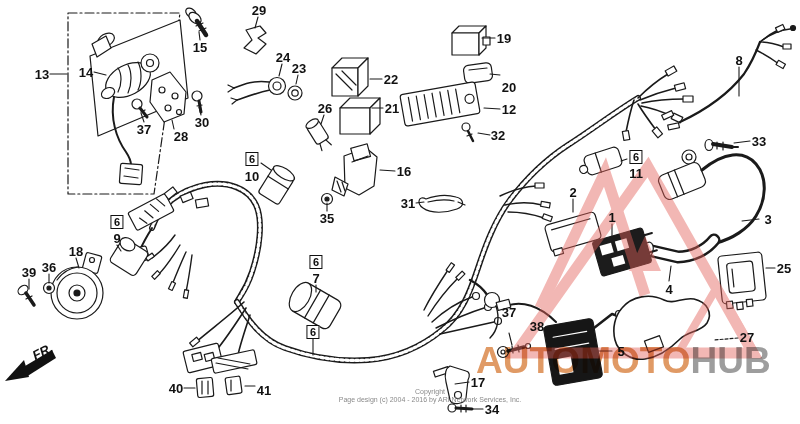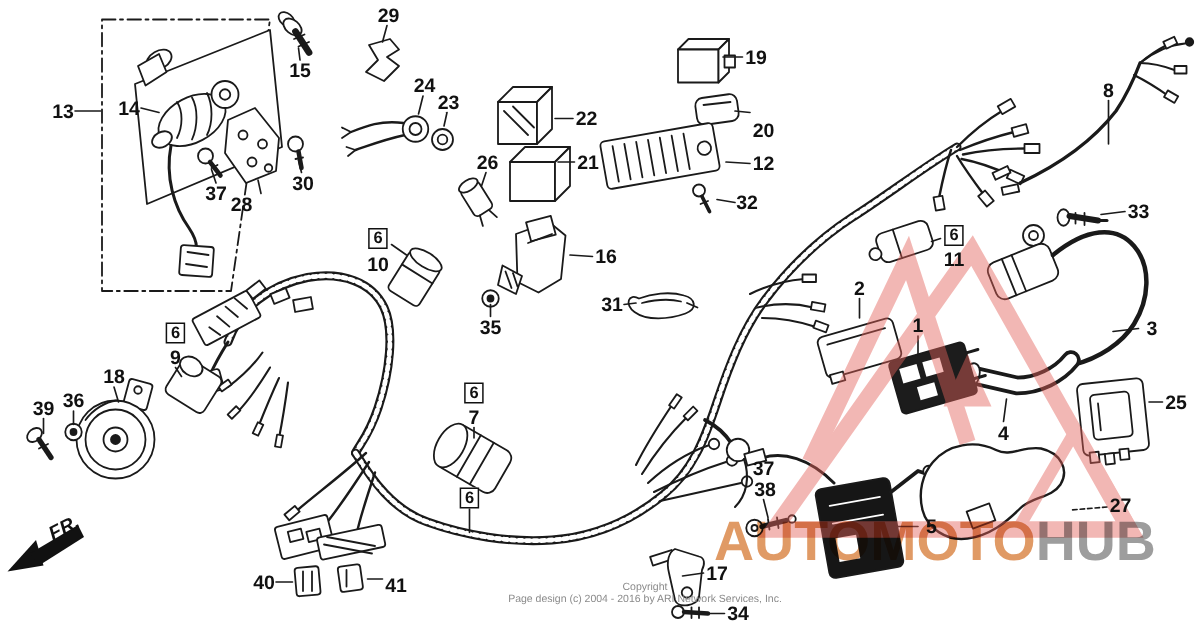--- a/index.html
+++ b/index.html
@@ -490,32 +490,32 @@
       <span class="plabel" style="left: 76px; top: 251px;">18</span>
       <span class="plabel" style="left: 504px; top: 38px;">19</span>
       <span class="plabel" style="left: 509px; top: 75px; margin-top: 12px;">20</span>
       <span class="plabel" style="left: 392px; top: 108px;">21</span>
       <span class="plabel" style="left: 391px; top: 79px;">22</span>
       <span class="plabel" style="left: 299px; top: 68px;">23</span>
       <span class="plabel" style="left: 283px; top: 57px;">24</span>
       <span class="plabel" style="left: 784px; top: 268px;">25</span>
       <span class="plabel" style="left: 325px; top: 108px;">26</span>
       <span class="plabel" style="left: 747px; top: 337px;">27</span>
-      <span class="plabel" style="left: 161px; top: 136px; text-align: center;">28</span>
+      <span class="plabel" style="left: 181px; top: 136px; text-align: center;">28</span>
       <span class="plabel" style="left: 259px; top: 10px;">29</span>
       <span class="plabel" style="left: 202px; top: 122px;">30</span>
       <span class="plabel" style="left: 408px; top: 203px;">31</span>
       <span class="plabel" style="left: 498px; top: 135px;">32</span>
       <span class="plabel" style="left: 759px; top: 141px;">33</span>
       <span class="plabel" style="left: 492px; top: 409px;">34</span>
       <span class="plabel" style="left: 327px; top: 218px;">35</span>
       <span class="plabel" style="left: 49px; top: 267px;">36</span>
       <span class="plabel" style="left: 144px; top: 129px;">37</span>
       <span class="plabel" style="left: 509px; top: 312px;">37</span>
-      <span class="plabel" style="left: 510px; top: 326px;">38</span>
+      <span class="plabel" style="left: 537px; top: 326px;">38</span>
       <span class="plabel" style="left: 29px; top: 272px;">39</span>
       <span class="plabel" style="left: 176px; top: 388px;">40</span>
       <span class="plabel" style="left: 264px; top: 390px;">41</span>
     </div>
 
   <div id="copyright">
     <div>Copyright</div>
     <div>Page design (c) 2004 - 2016 by ARI Network Services, Inc.</div>
   </div>
 

